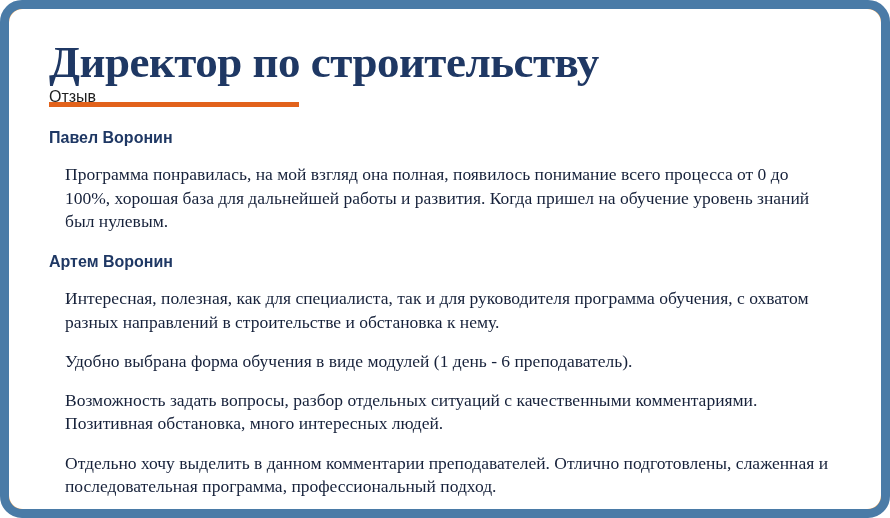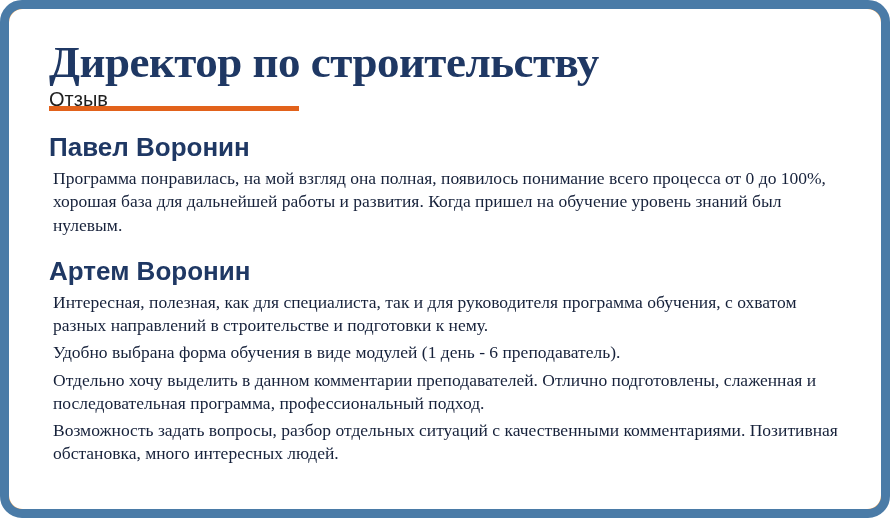--- a/index.html
+++ b/index.html
@@ -43,51 +43,51 @@
     font-family: "Liberation Serif", serif;
     font-size: 45px;
     font-weight: bold;
     color: #1f3864;
     line-height: 1.05;
     letter-spacing: -0.5px;
     white-space: nowrap;
   }
   .subtitle {
     font-family: "Liberation Sans", sans-serif;
-    font-size: 20px;
+    font-size: 16px;
     color: #1f1f1f;
     margin-top: 2px;
     line-height: 1.1;
   }
   .accent-rule {
     width: 250px;
     height: 5px;
     background: #e2621b;
     margin-top: -4px;
     margin-bottom: 22px;
   }
   .section {
     margin-bottom: 20px;
   }
   .person-name {
     font-family: "Liberation Sans", sans-serif;
-    font-size: 26px;
+    font-size: 16px;
     font-weight: bold;
     color: #1f3864;
     margin-bottom: 3px;
     line-height: 1.15;
   }
   .review-body {
     font-family: "Liberation Serif", serif;
     font-size: 17.5px;
     color: #16213a;
     line-height: 1.33;
   }
   .review-body p {
-    margin: 4px;
+    margin: 16px;
   }
 </style>
 </head>
 <body>
 
 <div class="slide-frame">
   <div class="slide-inner">
     <div class="content">
 
       <div class="title">Директор по строительству</div>
@@ -97,22 +97,22 @@
       <div class="section">
         <div class="person-name">Павел Воронин</div>
         <div class="review-body">
           <p>Программа понравилась, на мой взгляд она полная, появилось понимание всего процесса от 0 до 100%, хорошая база для дальнейшей работы и развития. Когда пришел на обучение уровень знаний был нулевым.</p>
         </div>
       </div>
 
       <div class="section">
         <div class="person-name">Артем Воронин</div>
         <div class="review-body">
-          <p>Интересная, полезная, как для специалиста, так и для руководителя программа обучения, с охватом разных направлений в строительстве и подготовки к нему.</p>
+          <p>Интересная, полезная, как для специалиста, так и для руководителя программа обучения, с охватом разных направлений в строительстве и обстановка к нему.</p>
           <p>Удобно выбрана форма обучения в виде модулей (1 день - 6 преподаватель).</p>
+          <p>Возможность задать вопросы, разбор отдельных ситуаций с качественными комментариями. Позитивная обстановка, много интересных людей.</p>
           <p>Отдельно хочу выделить в данном комментарии преподавателей. Отлично подготовлены, слаженная и последовательная программа, профессиональный подход.</p>
-          <p>Возможность задать вопросы, разбор отдельных ситуаций с качественными комментариями. Позитивная обстановка, много интересных людей.</p>
         </div>
       </div>
 
     </div>
   </div>
 </div>
 
 </body></html>

